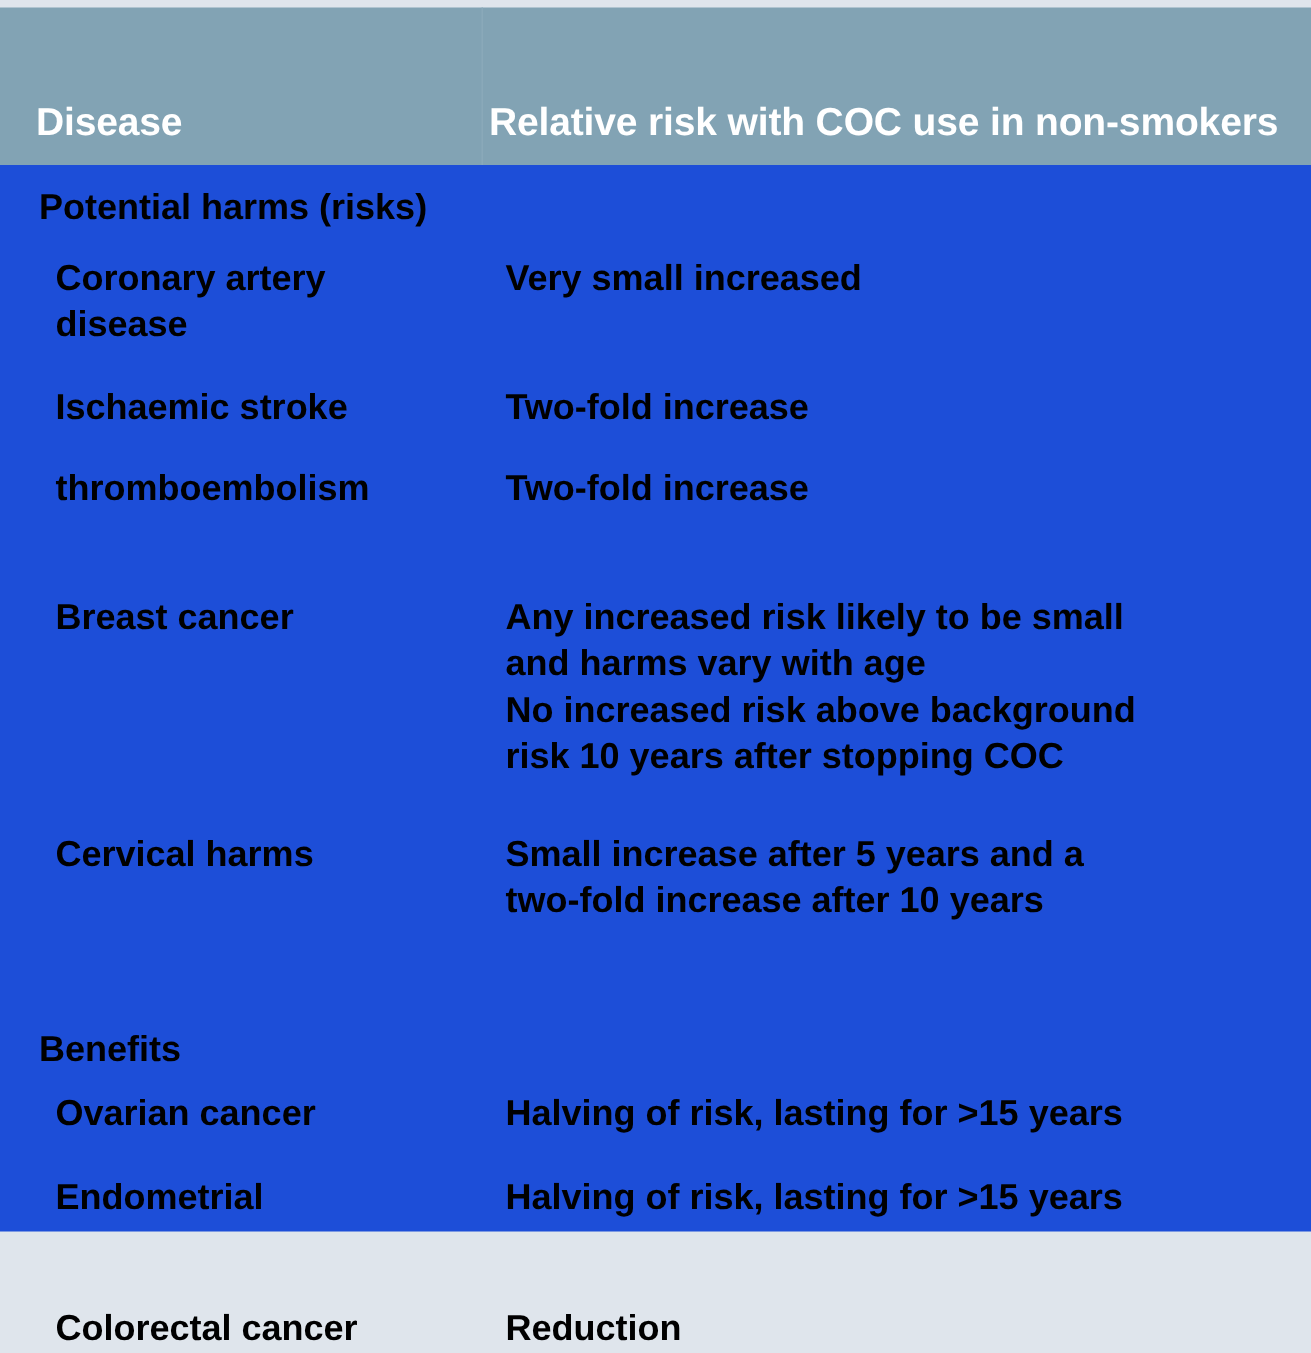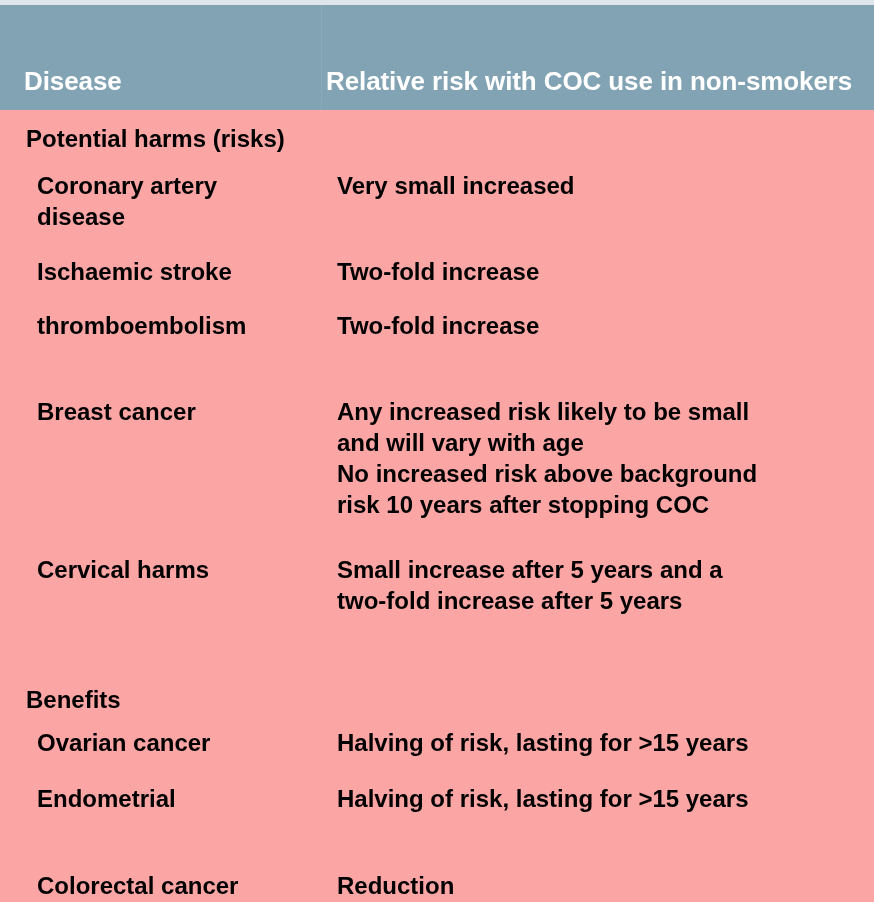--- a/index.html
+++ b/index.html
@@ -69,22 +69,22 @@
     left: 326px;
     width: 530px;
   }
 
   
   .tbody {
     position: absolute;
     top: 110px;
     left: 0;
     width: 874px;
-    height: 792px;
-    background: #fca5a5;
+    height: 711px;
+    background: #1d4ed8;
   }
 
   .section-title {
     position: absolute;
     left: 26px;
     font-weight: bold;
     font-size: 24px;
     line-height: 29px;
     color: #000000;
     white-space: nowrap;
@@ -166,33 +166,33 @@
         <span class="ln">Two-fold increase</span>
       </div>
     </div>
 
     <div class="row" style="top:286px;">
       <div class="cell cell-disease">
         <span class="ln">Breast cancer</span>
       </div>
       <div class="cell cell-risk">
         <span class="ln">Any increased risk likely to be small</span>
-        <span class="ln">and will vary with age</span>
+        <span class="ln">and harms vary with age</span>
         <span class="ln">No increased risk above background</span>
         <span class="ln">risk 10 years after stopping COC</span>
       </div>
     </div>
 
     <div class="row" style="top:444px;">
       <div class="cell cell-disease">
         <span class="ln">Cervical harms</span>
       </div>
       <div class="cell cell-risk">
         <span class="ln">Small increase after 5 years and a</span>
-        <span class="ln">two-fold increase after 5 years</span>
+        <span class="ln">two-fold increase after 10 years</span>
       </div>
     </div>
 
     <div class="section-title" style="top:575px;">Benefits</div>
 
     <div class="row" style="top:617px;">
       <div class="cell cell-disease">
         <span class="ln">Ovarian cancer</span>
       </div>
       <div class="cell cell-risk">

